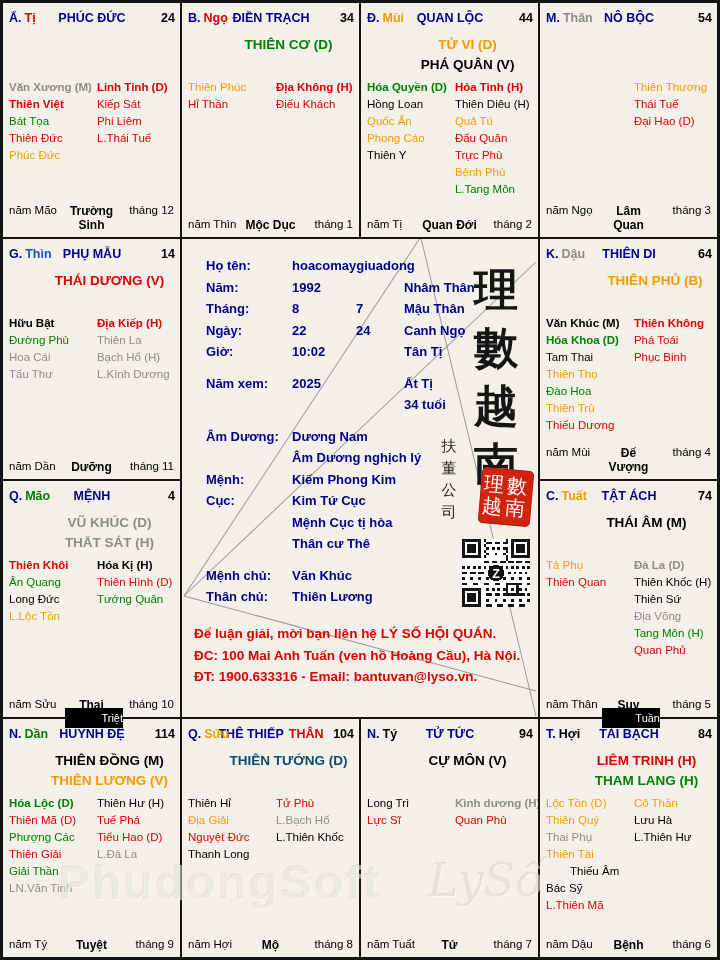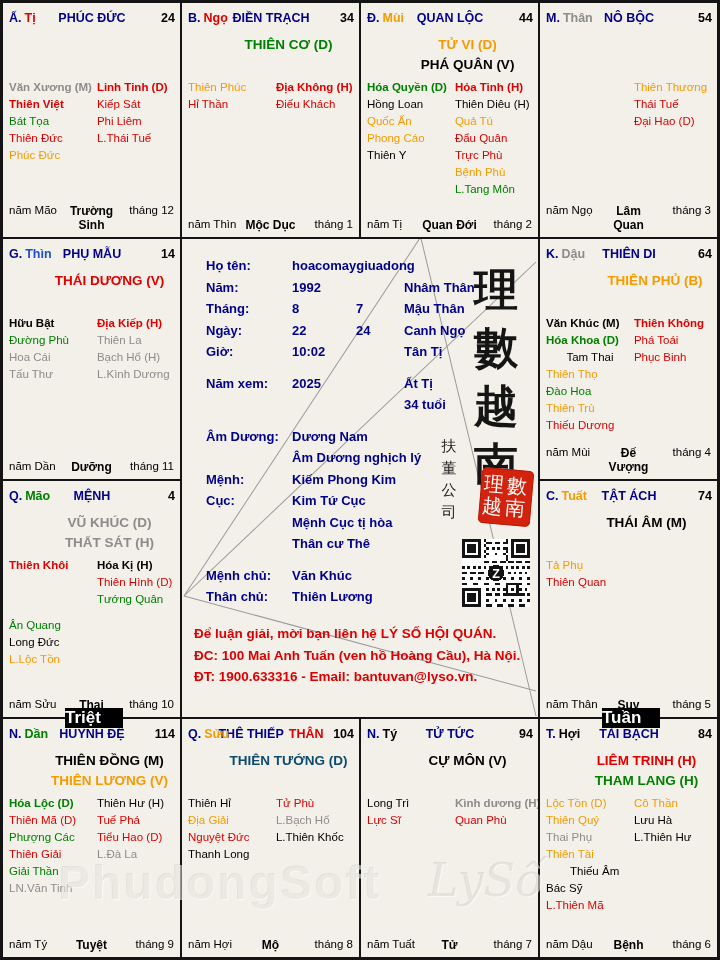--- a/index.html
+++ b/index.html
@@ -55,22 +55,22 @@
   .calligraphy .char{font-size:44px; line-height:58px; font-weight:bold;}
   .side-chars{position:absolute; right:80px; top:196px; width:18px; text-align:center; color:#222;
     font-family:"DejaVu Serif","Liberation Serif",serif;}
   .side-chars .char{font-size:15px; line-height:22px;}
   .seal{position:absolute; right:6px; top:230px; width:52px; height:56px; background:#D2230F;
     border-radius:5px; transform:rotate(5deg); box-shadow:0 0 0 1px #b71c0b inset; overflow:hidden; z-index:3;}
   .seal span{display:block; width:46px; margin:5px auto 0; color:#fff; font-size:20px; line-height:22px;
     font-family:"DejaVu Serif","Liberation Serif",serif; word-break:break-all; letter-spacing:3px;}
   .qr{position:absolute; right:8px; top:300px; width:68px; height:68px; shape-rendering:crispEdges;}
 
-  .overlay-badge{position:absolute; width:58px; height:20px; line-height:20px; text-align:left;
-    background:#000; color:#fff; font-weight:bold; font-size:17px; z-index:6;}
+  .overlay-badge{position:absolute; width:58px; height:20px; line-height:20px; text-align:right;
+    background:#000; color:#fff; font-weight:normal; font-size:11px; z-index:6;}
   #badge-triet{left:62px; top:705px;}
   #badge-tuan{left:599px; top:705px;}
 
   .wm{position:absolute; pointer-events:none; z-index:2; white-space:nowrap;}
   .wm-left{left:55px; top:852px; font-size:48px; font-weight:bold; letter-spacing:2px;
     color:rgba(150,140,115,0.14); text-shadow:1px 1px 0 rgba(255,255,255,0.55);}
   .wm-right{left:425px; top:850px; font-size:46px; font-style:italic; font-family:"DejaVu Serif","Liberation Serif",serif;
     color:rgba(150,140,115,0.18); text-shadow:1px 1px 0 rgba(255,255,255,0.5);}
 </style>
 </head>
@@ -306,21 +306,21 @@
         <span class="hname"><span class="nm">THIÊN DI</span></span>
         <span class="num">64</span>
       </div>
       <div class="mains">
         <div class="main-star" style="color: rgb(245, 155, 0); margin-left: 17px;">THIÊN PHỦ (B)</div>
       </div>
       <div class="cols">
         <div class="col col-l">
           <div class="star b" style="color: rgb(0, 0, 0);">Văn Khúc (M)</div>
           <div class="star b" style="color: rgb(0, 128, 0);">Hóa Khoa (D)</div>
-          <div class="star" style="color: rgb(0, 0, 0); text-align: center;">Tam Thai</div>
+          <div class="star" style="color: rgb(0, 0, 0);">Tam Thai</div>
           <div class="star" style="color: rgb(245, 155, 0);">Thiên Thọ</div>
           <div class="star" style="color: rgb(0, 128, 0);">Đào Hoa</div>
           <div class="star" style="color: rgb(245, 155, 0);">Thiên Trù</div>
           <div class="star" style="color: rgb(224, 0, 0);">Thiếu Dương</div>
         </div>
         <div class="col col-r">
           <div class="star b" style="color: rgb(224, 0, 0);">Thiên Không</div>
           <div class="star" style="color: rgb(224, 0, 0);">Phá Toái</div>
           <div class="star" style="color: rgb(224, 0, 0);">Phục Binh</div>
         </div>
@@ -337,21 +337,21 @@
         <span class="hname"><span class="nm">MỆNH</span></span>
         <span class="num">4</span>
       </div>
       <div class="mains">
         <div class="main-star" style="color: rgb(140, 140, 140);">VŨ KHÚC (D)</div>
         <div class="main-star" style="color: rgb(140, 140, 140);">THẤT SÁT (H)</div>
       </div>
       <div class="cols">
         <div class="col col-l">
           <div class="star b" style="color: rgb(224, 0, 0);">Thiên Khôi</div>
-          <div class="star" style="color: rgb(0, 128, 0); margin-top: 43px;">Ân Quang</div>
+          <div class="star" style="color: rgb(0, 128, 0);">Ân Quang</div>
           <div class="star" style="color: rgb(0, 0, 0);">Long Đức</div>
           <div class="star" style="color: rgb(245, 155, 0);">L.Lộc Tồn</div>
         </div>
         <div class="col col-r">
           <div class="star b" style="color: rgb(0, 0, 0);">Hóa Kị (H)</div>
           <div class="star" style="color: rgb(224, 0, 0);">Thiên Hình (D)</div>
           <div class="star" style="color: rgb(0, 128, 0);">Tướng Quân</div>
         </div>
       </div>
       <div class="cell-footer">
@@ -366,20 +366,28 @@
         <span class="hname"><span class="nm">TẬT ÁCH</span></span>
         <span class="num">74</span>
       </div>
       <div class="mains">
         <div class="main-star" style="color: rgb(0, 0, 0);">THÁI ÂM (M)</div>
       </div>
       <div class="cols">
         <div class="col col-l">
           <div class="star" style="color: rgb(245, 155, 0);">Tả Phụ</div>
           <div class="star" style="color: rgb(224, 0, 0);">Thiên Quan</div>
+        </div>
+        <div class="col col-r">
+          <div class="star b" style="color: rgb(140, 140, 140);">Đà La (D)</div>
+          <div class="star" style="color: rgb(0, 0, 0);">Thiên Khốc (H)</div>
+          <div class="star" style="color: rgb(0, 0, 0);">Thiên Sứ</div>
+          <div class="star" style="color: rgb(140, 140, 140);">Địa Võng</div>
+          <div class="star" style="color: rgb(0, 128, 0);">Tang Môn (H)</div>
+          <div class="star" style="color: rgb(224, 0, 0);">Quan Phủ</div>
         </div>
       </div>
       <div class="cell-footer">
         <span class="f-year">năm Thân</span>
         <span class="f-stage">Suy</span>
         <span class="f-month">tháng 5</span>
       </div>
     </div>
     <div class="cell r4c1">
       <div class="cell-header">

